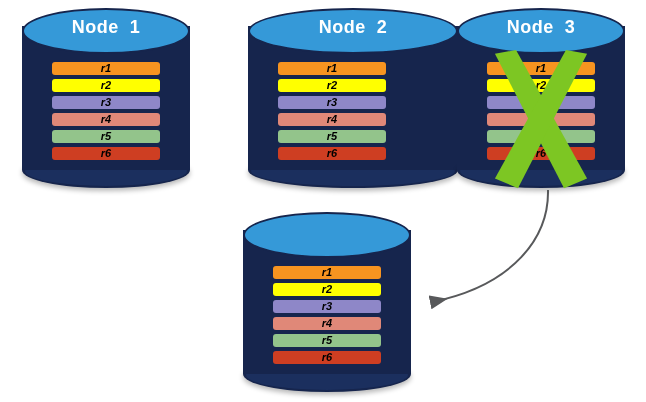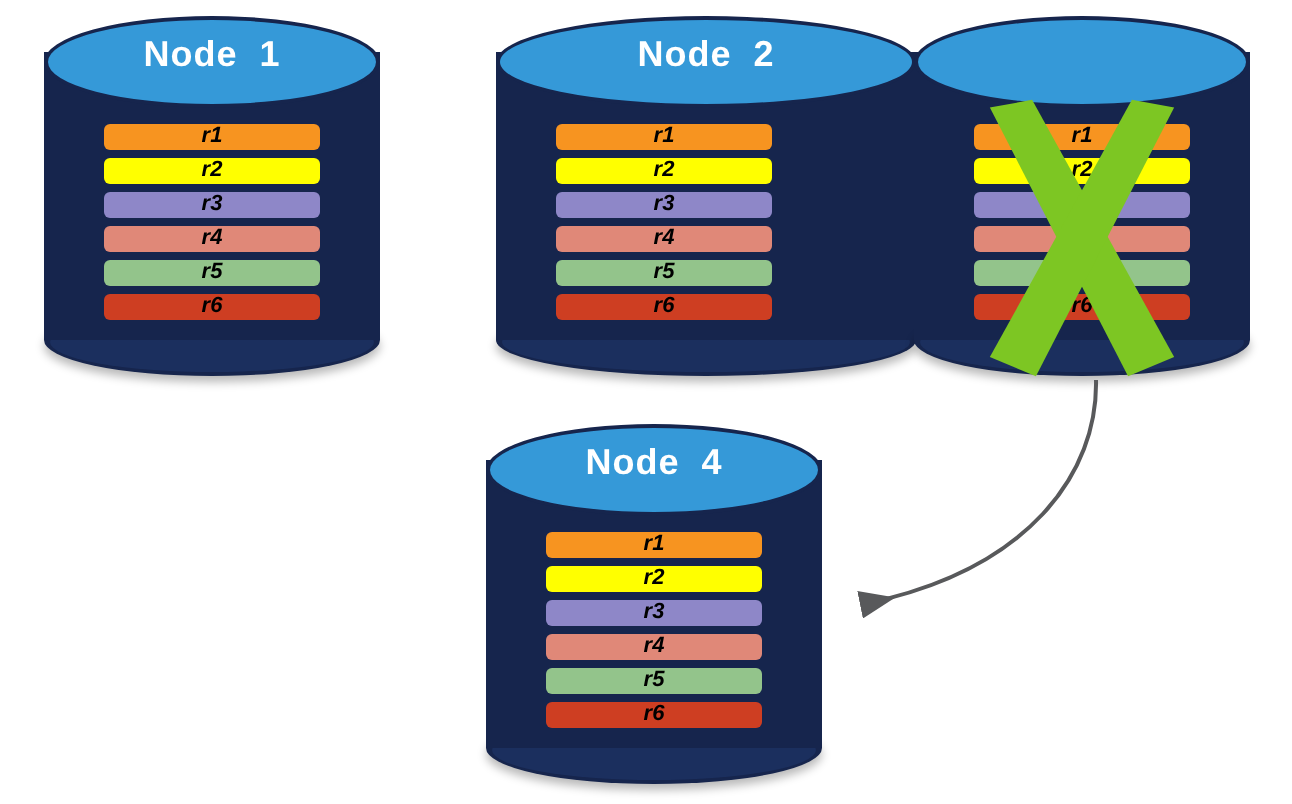--- a/index.html
+++ b/index.html
@@ -156,20 +156,21 @@
       <div class="row-bar" style="left:30px; width:108px; top:139px; background:#CE3E22;">r6</div>
     </div>
   </div>
 
   <div class="node" id="node-3" style="left:457px; top:8px; width:168px; height:180px;">
     <div class="cyl-bottom">
       <div class="cyl-bottom-shade"></div>
     </div>
     <div class="cyl-body"></div>
     <div class="cyl-top"></div>
+    <div class="cyl-title">Node  3</div>
     <div class="rows">
       <div class="row-bar" style="left:30px; width:108px; top:54px; background:#F79420;">r1</div>
       <div class="row-bar" style="left:30px; width:108px; top:71px; background:#FFFF00;">r2</div>
       <div class="row-bar" style="left:30px; width:108px; top:88px; background:#8E87C8;">r3</div>
       <div class="row-bar" style="left:30px; width:108px; top:105px; background:#E08878;">r4</div>
       <div class="row-bar" style="left:30px; width:108px; top:122px; background:#93C48B;">r5</div>
       <div class="row-bar" style="left:30px; width:108px; top:139px; background:#CE3E22;">r6</div>
     </div>
 
     <svg class="cross" viewBox="0 0 100 150" width="98" height="144" style="left:35px; top:40px;">
@@ -179,21 +180,20 @@
       </g>
     </svg>
   </div>
 
   <div class="node" id="node-4" style="left:243px; top:212px; width:168px; height:180px;">
     <div class="cyl-bottom">
       <div class="cyl-bottom-shade"></div>
     </div>
     <div class="cyl-body"></div>
     <div class="cyl-top"></div>
-    <div class="cyl-title">Node  4</div>
     <div class="rows">
       <div class="row-bar" style="left:30px; width:108px; top:54px; background:#F79420;">r1</div>
       <div class="row-bar" style="left:30px; width:108px; top:71px; background:#FFFF00;">r2</div>
       <div class="row-bar" style="left:30px; width:108px; top:88px; background:#8E87C8;">r3</div>
       <div class="row-bar" style="left:30px; width:108px; top:105px; background:#E08878;">r4</div>
       <div class="row-bar" style="left:30px; width:108px; top:122px; background:#93C48B;">r5</div>
       <div class="row-bar" style="left:30px; width:108px; top:139px; background:#CE3E22;">r6</div>
     </div>
   </div>
 

